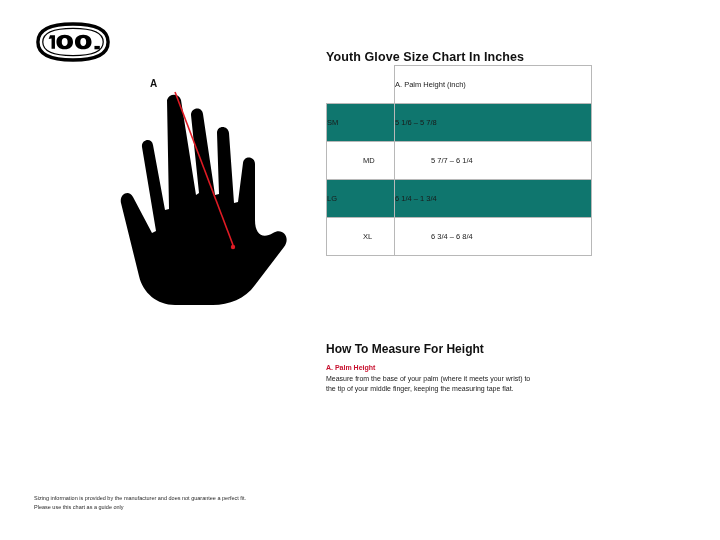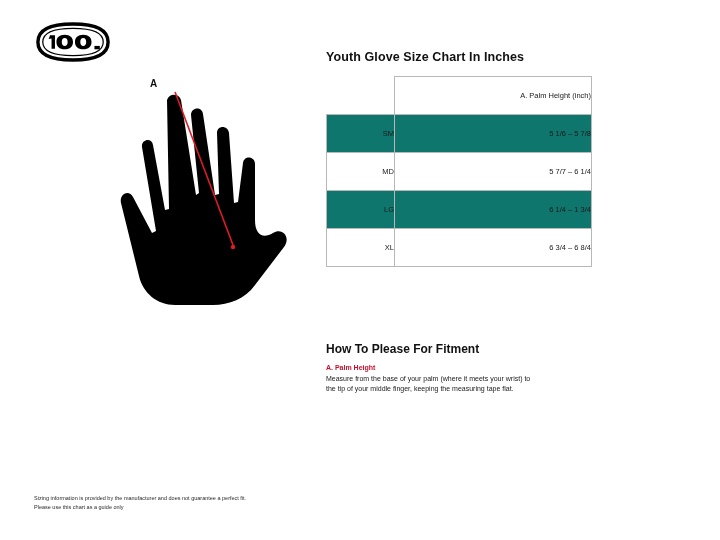--- a/index.html
+++ b/index.html
@@ -47,54 +47,54 @@
   .right-col {
     position: absolute;
     left: 326px;
     top: 50px;
     width: 265px;
   }
   .chart-title {
     font-size: 12.5px;
     font-weight: bold;
     color: #111;
-    margin: 0 0 12px 0;
+    margin: 0 0 1px 0;
     letter-spacing: 0.1px;
   }
 
   table.size-table {
     border-collapse: collapse;
     width: 265px;
     table-layout: fixed;
   }
   table.size-table td, table.size-table th {
     border: 1px solid #b8b8b8;
     height: 37px;
     font-size: 7.5px;
-    text-align: right;
+    text-align: left;
     vertical-align: middle;
     color: #1a1a1a;
     font-weight: normal;
     padding: 0;
   }
   table.size-table th.head-blank {
     border-left: none;
     border-top: none;
     border-bottom: none;
     background: #ffffff;
   }
   table.size-table th.head-col {
     background: #ffffff;
     font-weight: normal;
     font-size: 7.5px;
   }
   .col-size { width: 68px; }
   .col-val  { width: 197px; }
   tr.shaded td { background: #0f766e; }
-  tr.plain td { background: #ffffff; }
+  tr.plain td { background: #ffffff; padding-left: 36px; }
 
   
   .howto {
     position: absolute;
     left: 326px;
     top: 342px;
     width: 210px;
   }
   .howto-title {
     font-size: 12px;
@@ -216,21 +216,21 @@
       </tr>
       <tr class="plain">
         <td>XL</td>
         <td>6 3/4 –  6 8/4</td>
       </tr>
     </tbody>
   </table>
 </div>
 
 <div class="howto">
-  <h2 class="howto-title">How To Please For Fitment</h2>
+  <h2 class="howto-title">How To Measure For Height</h2>
   <p class="howto-sub">A. Palm Height</p>
   <p class="howto-body">Measure from the base of your palm (where it meets your wrist) to the tip of your middle finger, keeping the measuring tape flat.</p>
 </div>
 
 <div class="footer">
   <div>Sizing information is provided by the manufacturer and does not guarantee a perfect fit.</div>
   <div>Please use this chart as a guide only</div>
 </div>
 
 </body></html>

